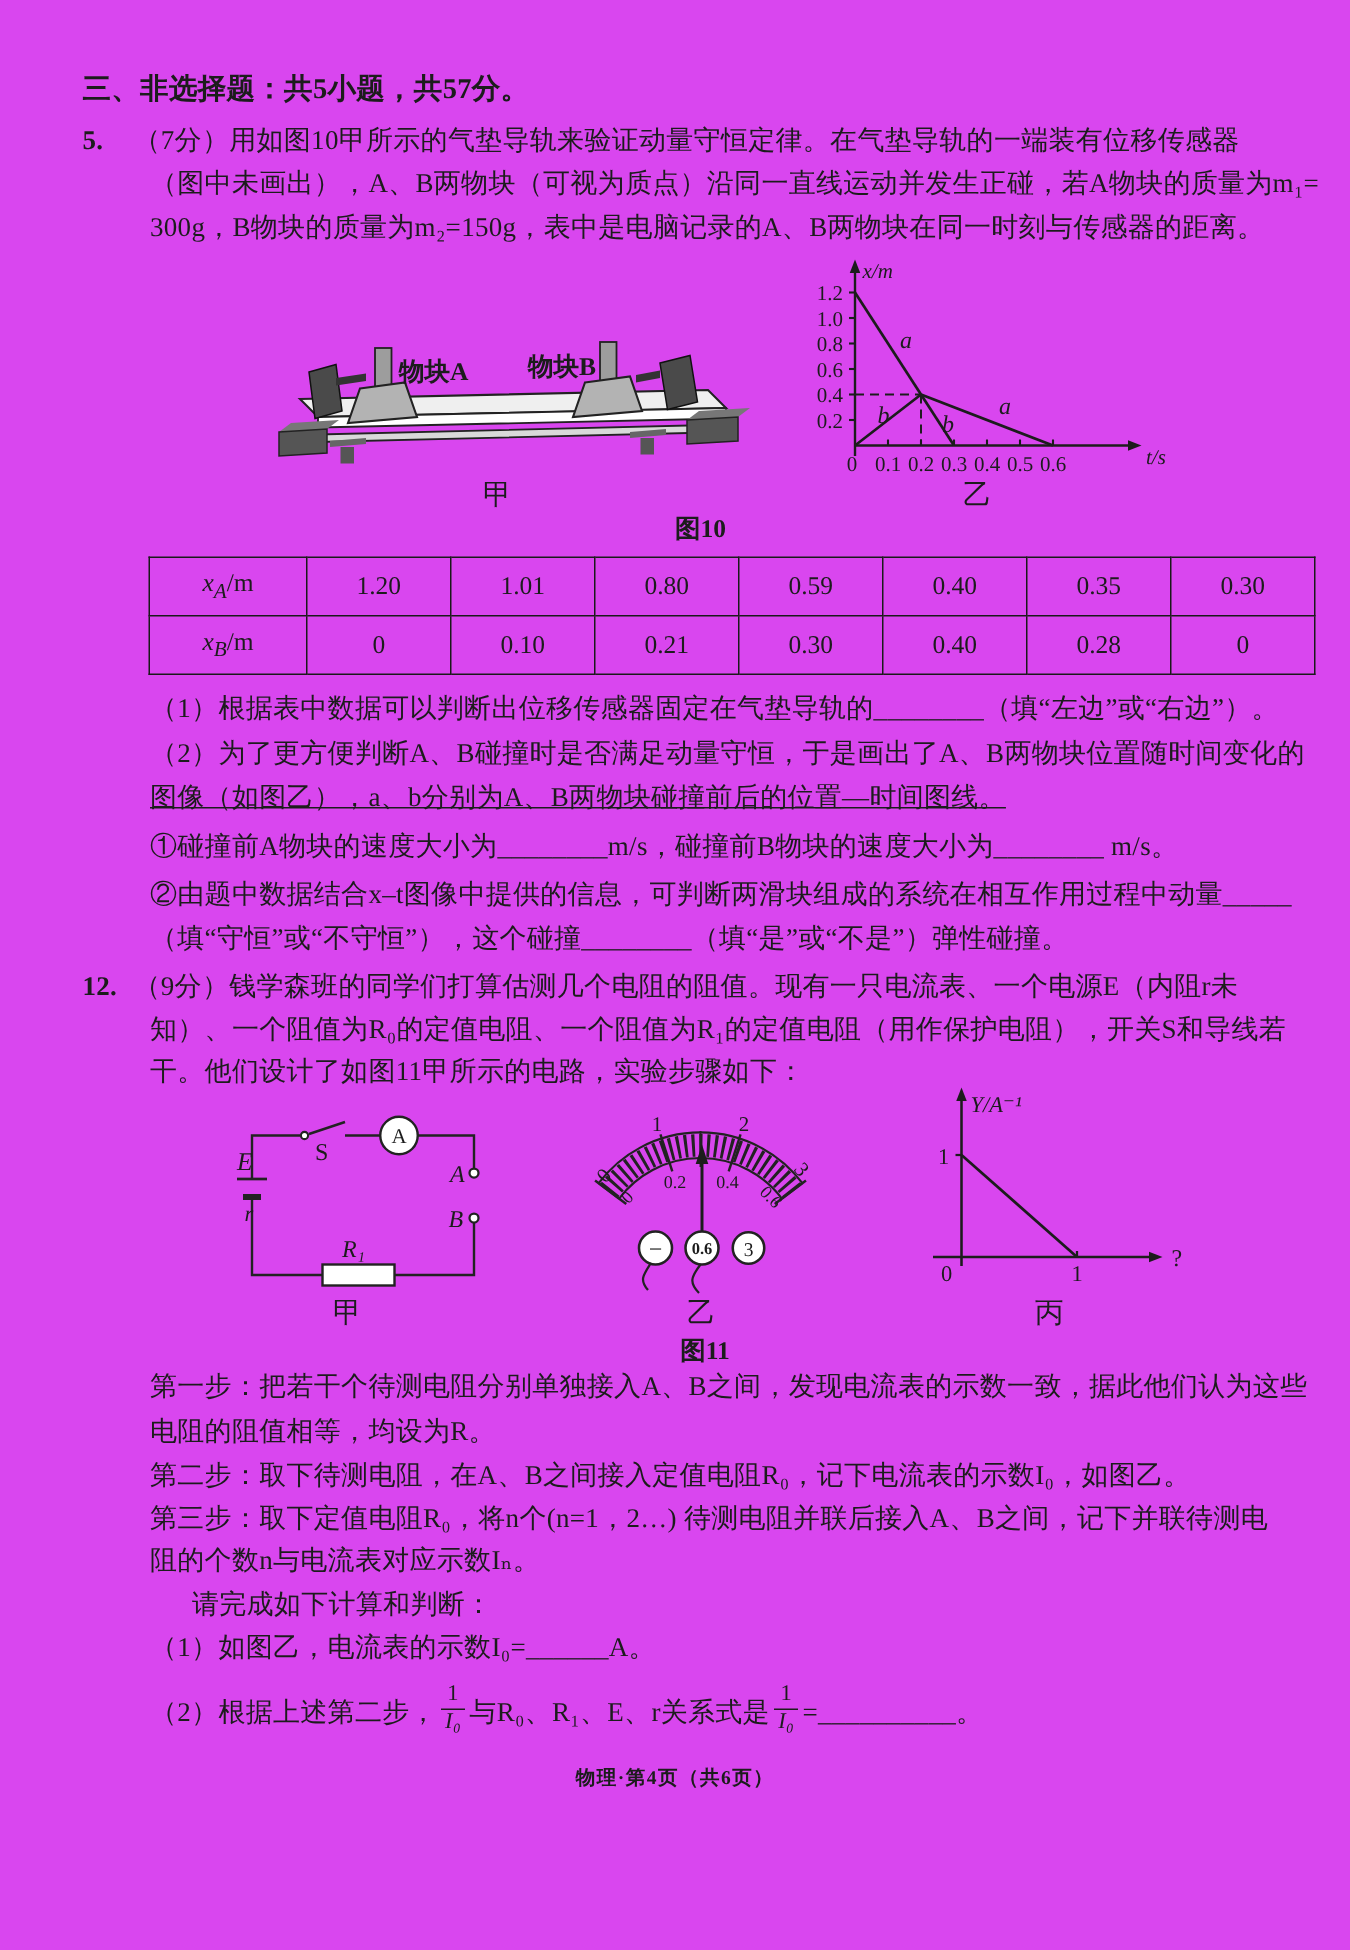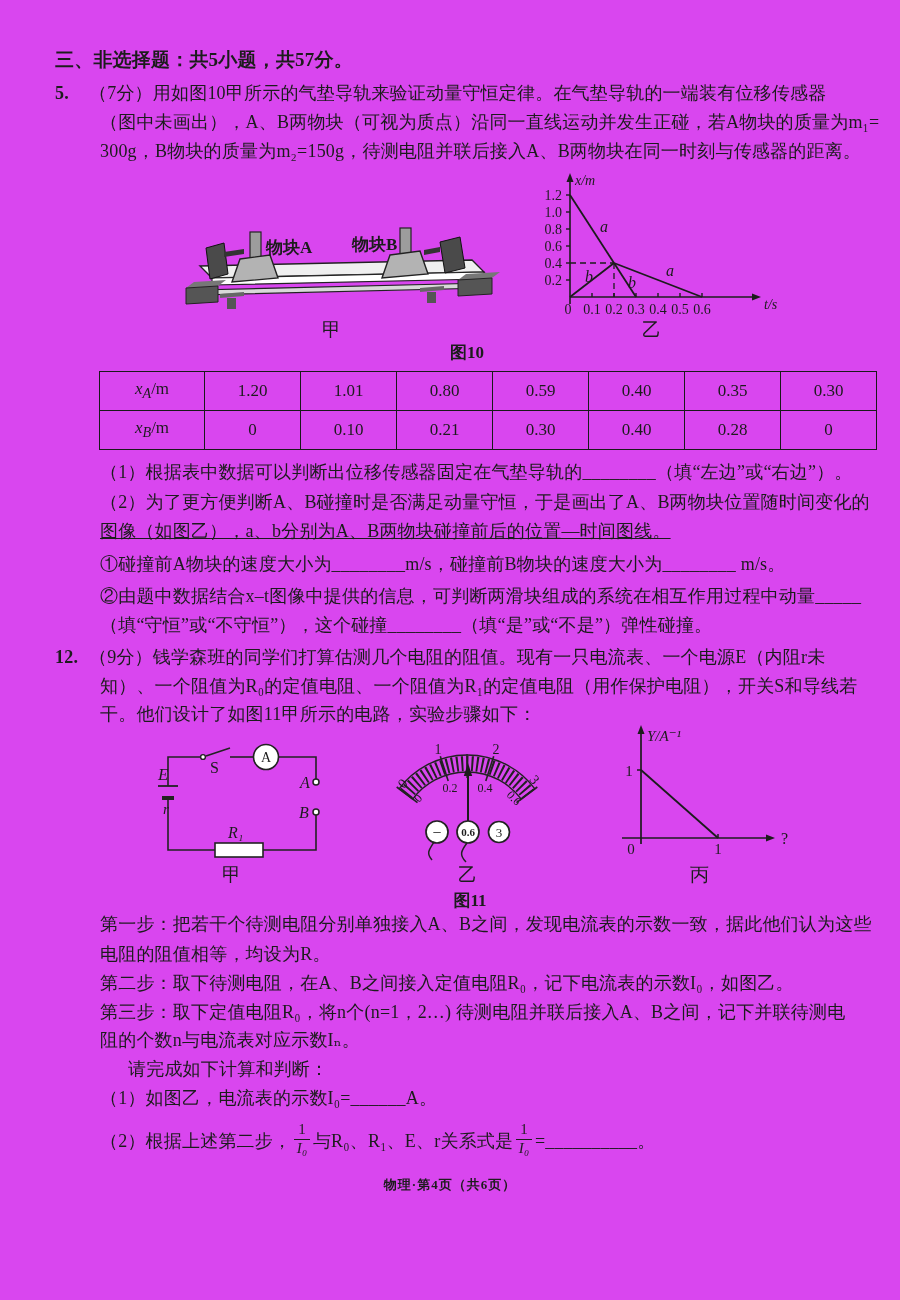--- a/index.html
+++ b/index.html
@@ -29,21 +29,21 @@
 <body>
 
 <div class="page">
 
   <div class="tl bold" style="left:55px;top:48px;font-size:19px;">三、非选择题：共5小题，共57分。</div>
 
   <div class="tl" style="left:55px;top:82px;">
     <span class="qnum bold">5.</span><span>（7分）用如图10甲所示的气垫导轨来验证动量守恒定律。在气垫导轨的一端装有位移传感器</span>
   </div>
   <div class="tl" style="left:100px;top:111px;">（图中未画出），A、B两物块（可视为质点）沿同一直线运动并发生正碰，若A物块的质量为m₁=</div>
-  <div class="tl" style="left:100px;top:140px;">300g，B物块的质量为m₂=150g，待测电阻并联后接入A、B两物块在同一时刻与传感器的距离。</div>
+  <div class="tl" style="left:100px;top:140px;">300g，B物块的质量为m₂=150g，表中是电脑记录的A、B两物块在同一时刻与传感器的距离。</div>
 
   <svg style="left:140px;top:222px;" width="385" height="140" viewBox="0 0 385 140">
 
     <polygon points="60,44 332,38 344,50 72,56" fill="#efefef" stroke="#222" stroke-width="1.4"></polygon>
     <polygon points="72,56 344,50 344,57 72,63" fill="#ffffff" stroke="#222" stroke-width="1.2"></polygon>
     <polygon points="58,68 346,61 346,66 58,73" fill="#d9d9d9" stroke="#222" stroke-width="1.2"></polygon>
 
     <polygon points="66,26 84,21 88,52 70,57" fill="#4a4a4a" stroke="#111" stroke-width="1"></polygon>
     <polygon points="84,30 104,27 104,32 84,35" fill="#333"></polygon>
 

